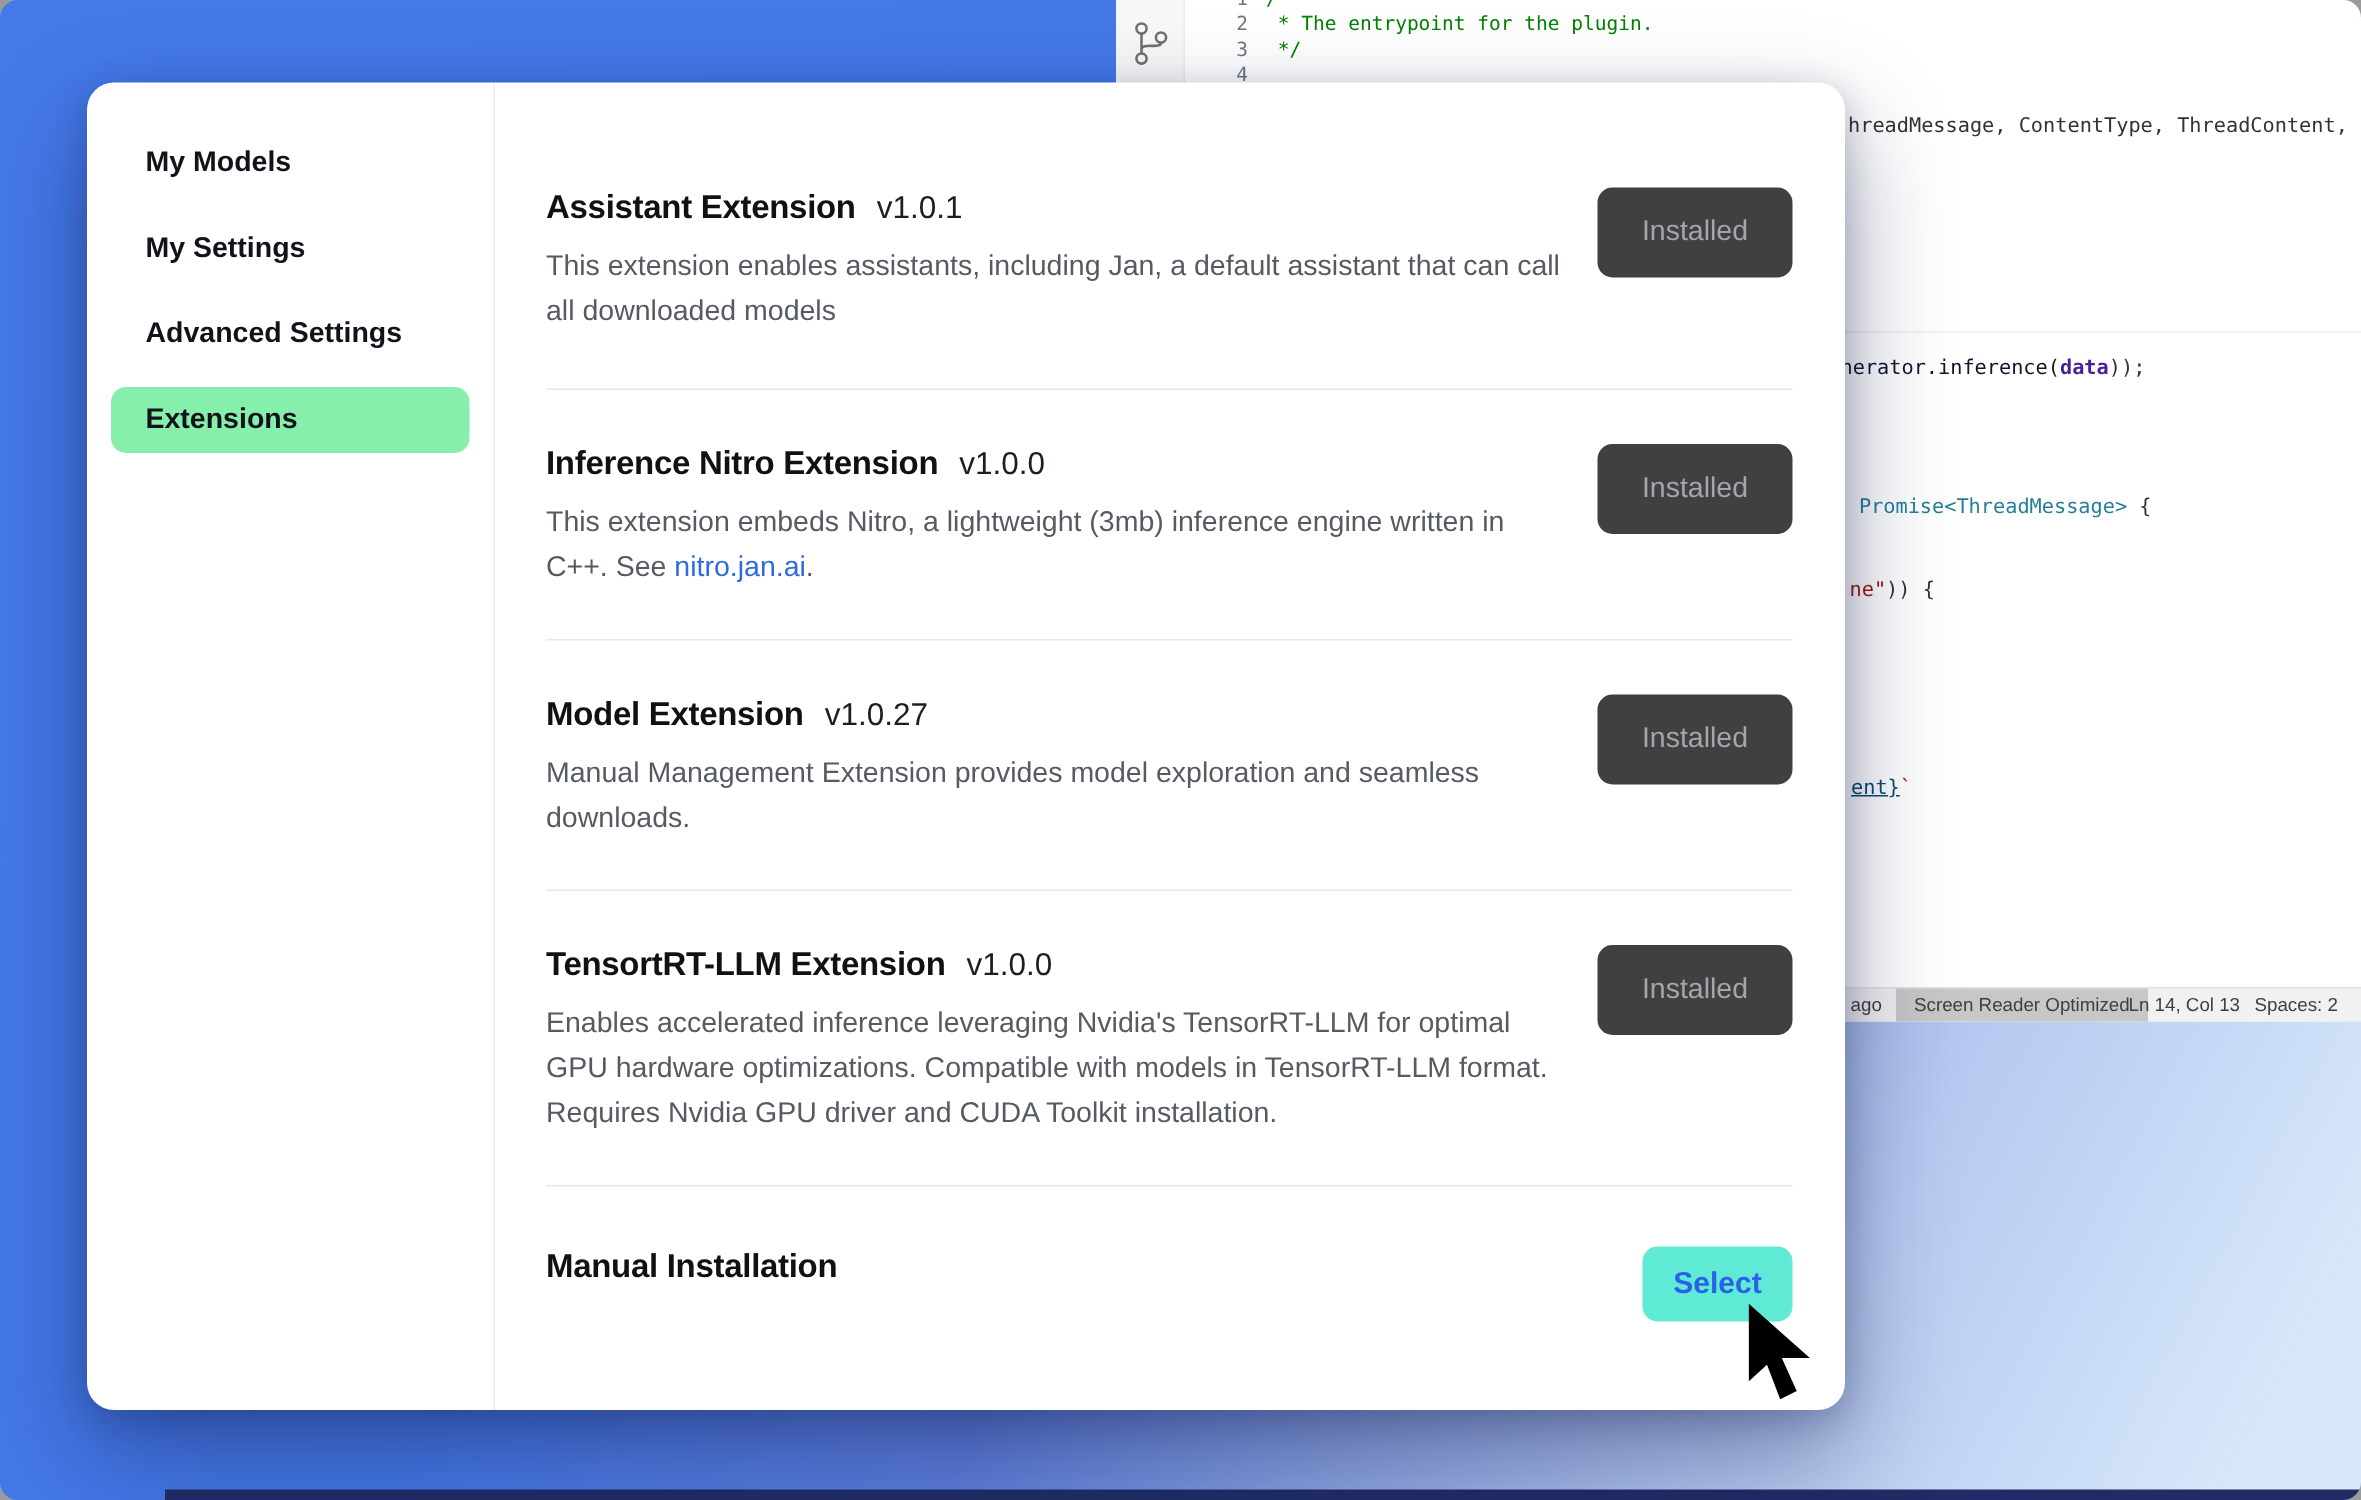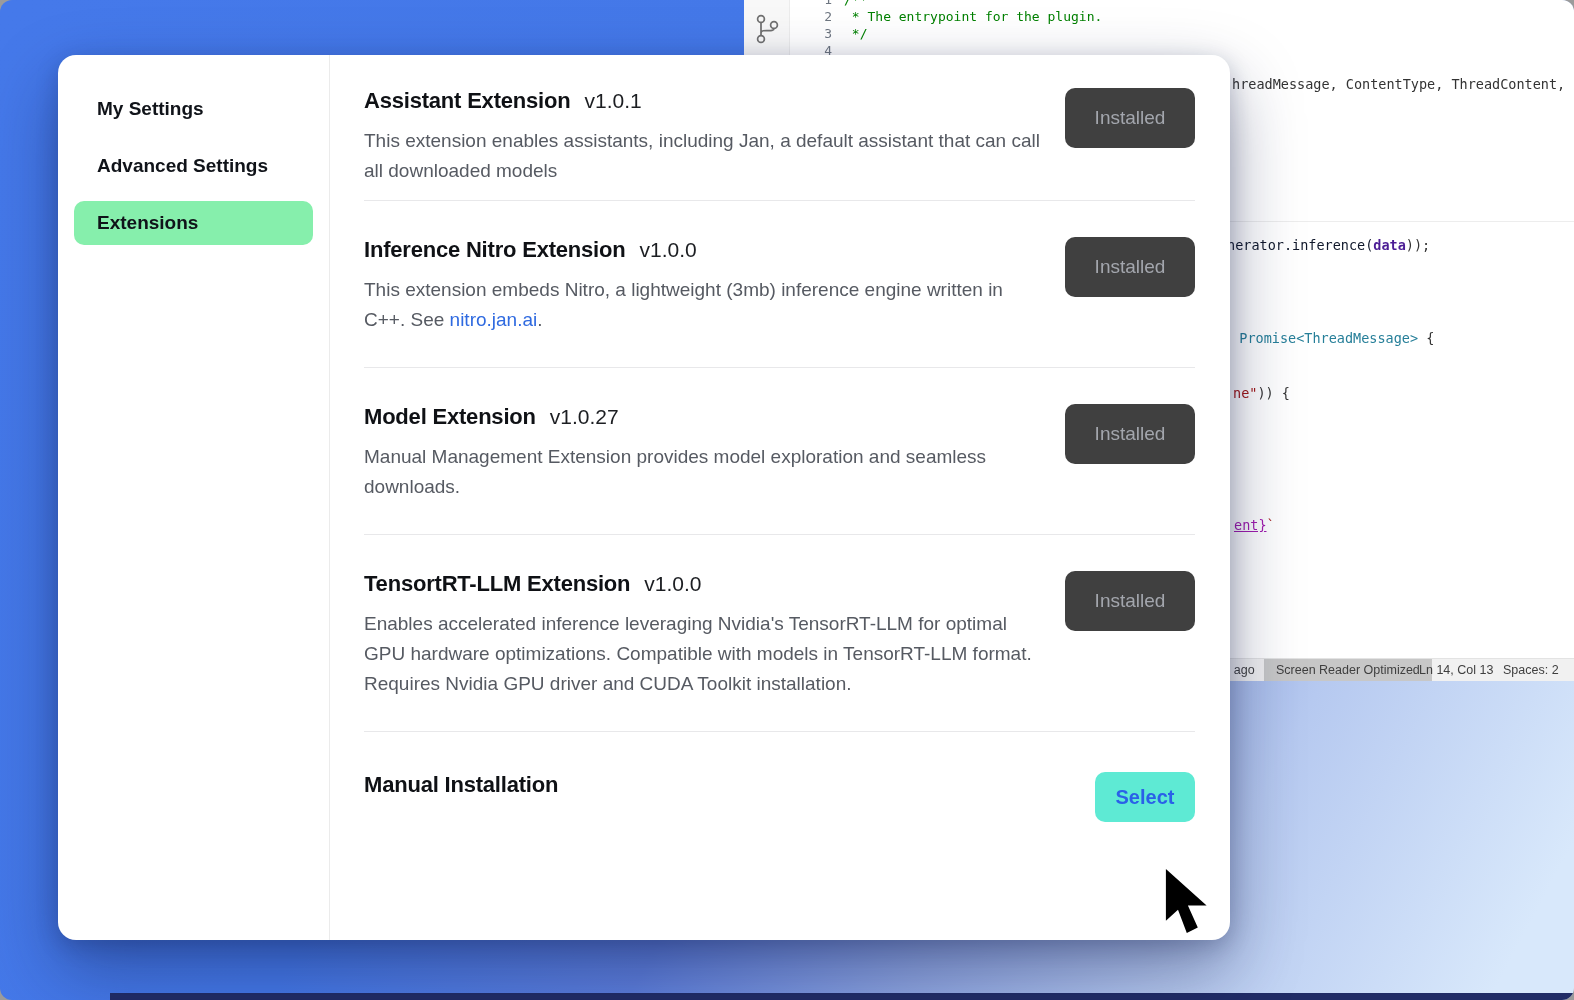--- a/index.html
+++ b/index.html
@@ -12,21 +12,21 @@
   .vscode { position:absolute; left:744px; top:0; width:830px; height:681px;
             background:#ffffff; border-radius:0 0 12px 0; }
   .activity-bar { position:absolute; left:0; top:0; width:46px; height:658px;
                   background:#f8f8f8; border-right:1px solid #ececec; }
   .activity-bar svg { position:absolute; left:9px; top:9px; }
   .gutter { position:absolute; left:46px; top:-9px; width:42px; text-align:right;
             font:13px/17px "DejaVu Sans Mono", monospace; color:#6e7681; }
   .code-top { position:absolute; left:100px; top:-9px;
               font:13px/17px "DejaVu Sans Mono", monospace; color:#008000; white-space:pre; }
   .frag { position:absolute; font:13.5px/17px "DejaVu Sans Mono", monospace; white-space:pre; color:#333; }
-  .frag .navy { color:#a21caf; }
+  .frag .navy { color:#0c4a6e; }
   .frag .navy-b { color:#4c1d95; font-weight:bold; }
   .frag .teal { color:#267f99; }
   .frag .red { color:#a31515; }
   .frag .gray { color:#0f172a; }
   .frag .u { text-decoration:underline; }
   .sticky-line { position:absolute; left:440px; right:0; top:221px; height:1px; background:#ededed; }
   .statusbar { position:absolute; left:0; right:0; bottom:0; height:23px; background:#f1f1f1;
                border-top:1px solid #e3e3e3; font-size:12.5px; color:#3f3f3f; }
   .statusbar .sb { position:absolute; top:0; line-height:22px; white-space:nowrap; }
   .sb-ago    { left:480px; }
@@ -42,21 +42,21 @@
            border-radius:18px; display:flex; overflow:hidden;
            box-shadow:0 30px 70px rgba(15,25,70,.40), 0 6px 22px rgba(15,25,70,.22); }
   .sidebar { width:272px; border-right:1px solid #ebebeb; padding-top:32px; flex:none; }
   .side-item { margin:0 16px 13px 16px; padding:9px 0 9px 23px; border-radius:10px;
                font-size:19px; font-weight:700; color:#101319; line-height:26px; cursor:default; }
   .side-item.active { background:#86efac; }
 
   .content { flex:1; padding:0 35px 0 34px; }
   .ext-row { display:flex; justify-content:space-between; align-items:flex-start;
              border-bottom:1px solid #e8e8ea; padding:36px 0 32px; }
-  .ext-row.first { padding-top:33px; padding-bottom:14px; }
+  .ext-row.first { padding-top:33px; padding-bottom:36px;margin-top:37px; }
   .ext-row.last { border-bottom:none; padding:40px 0 0; }
   .ext-text { max-width:680px; }
   .title-line { display:flex; align-items:baseline; gap:14px; }
   .ext-name { font-size:22px; font-weight:700; color:#0f1115; letter-spacing:-.2px; }
   .ext-ver  { font-size:21px; font-weight:400; color:#1c1e22; }
   .ext-desc { font-size:19px; line-height:30px; color:#565a62; margin-top:12px; }
   .ext-desc a { color:#2f6ae0; text-decoration:none; }
   .btn { border:none; border-radius:10px; font-family:inherit; flex:none; }
   .btn-installed { width:130px; height:60px; background:#404040; color:#a3a6ad;
                    font-size:19px; font-weight:500; }
@@ -108,20 +108,21 @@
       <span class="sb sb-reader">Screen Reader Optimized</span>
       <span class="sb sb-pos">Ln 14, Col 13</span>
       <span class="sb sb-spaces">Spaces: 2</span>
     </div>
   </div>
 
   <div class="bottom-strip"></div>
 
   <div class="modal">
     <aside class="sidebar">
+      <div class="side-item">My Models</div>
       <div class="side-item">My Settings</div>
       <div class="side-item">Advanced Settings</div>
       <div class="side-item active">Extensions</div>
     </aside>
 
     <main class="content">
 
       <section class="ext-row first">
         <div class="ext-text">
           <div class="title-line">

